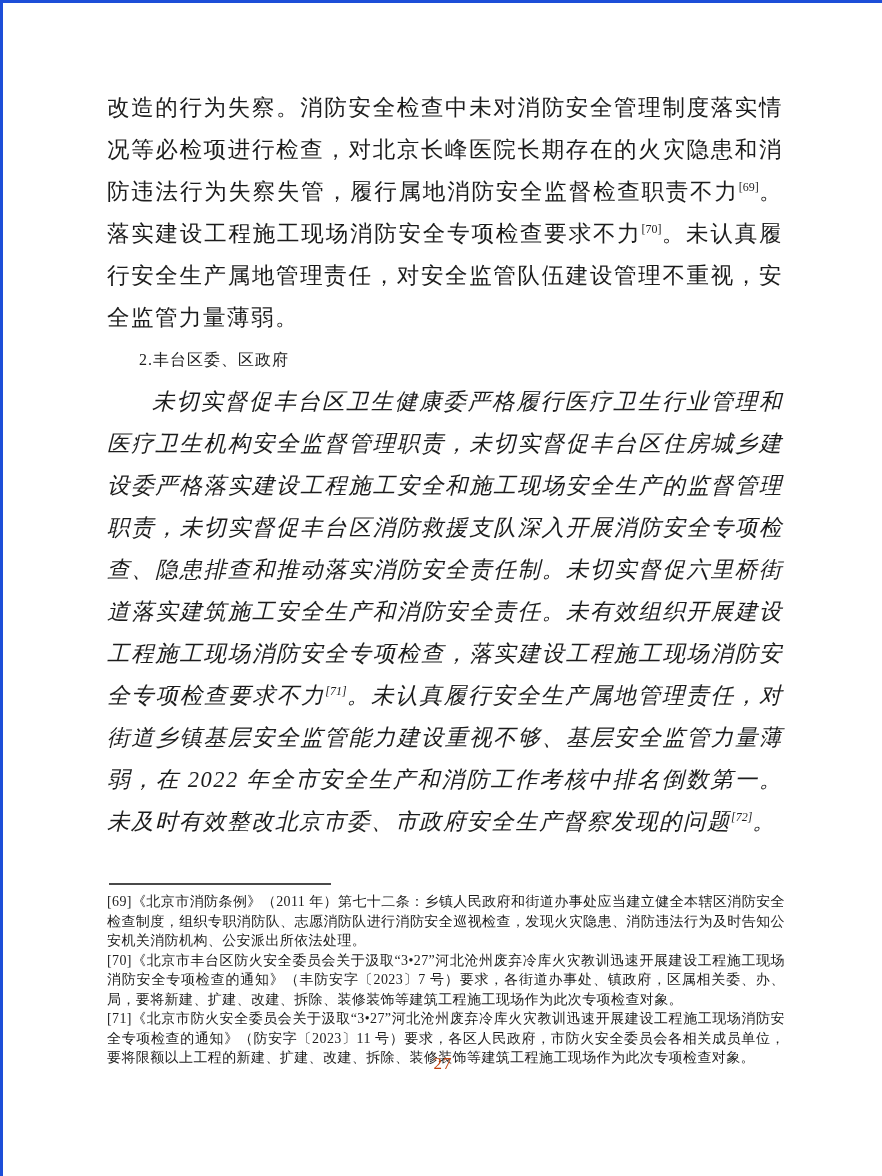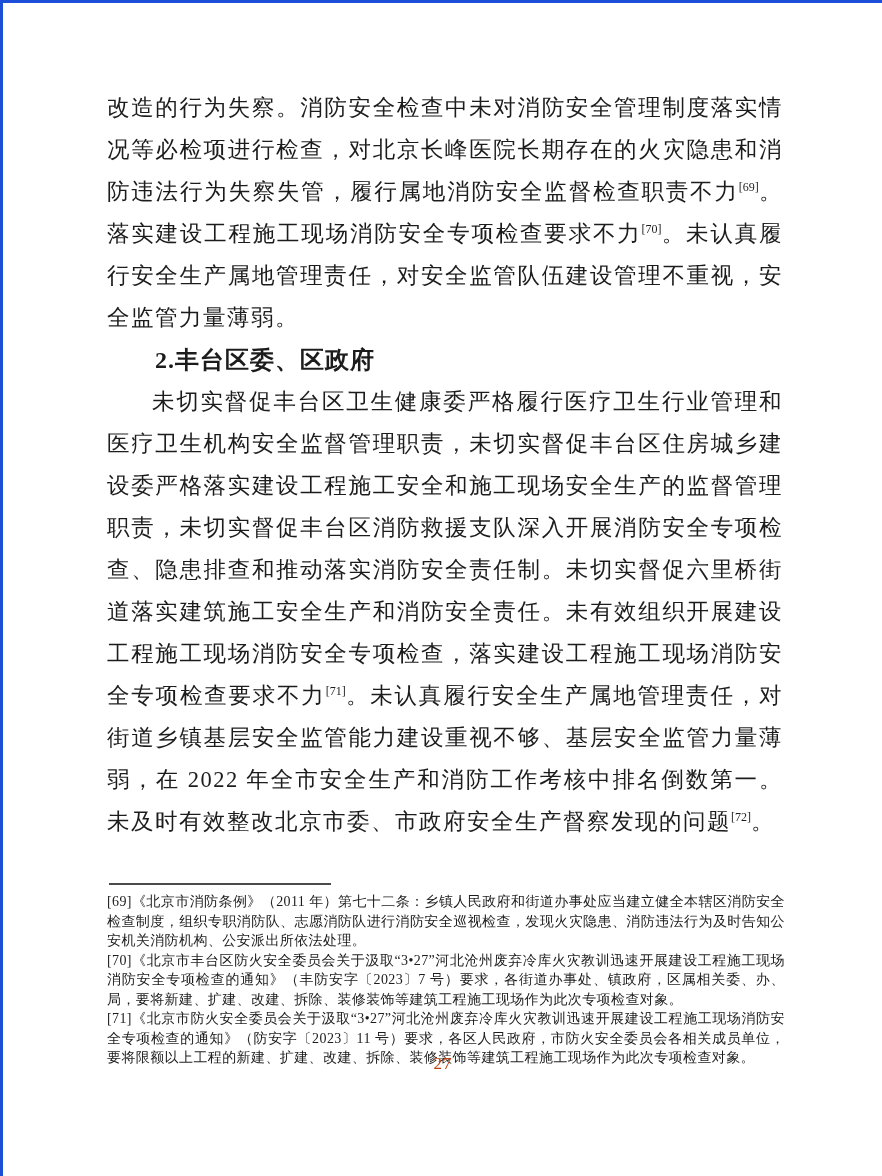--- a/index.html
+++ b/index.html
@@ -23,26 +23,26 @@
     top: 84px;
     left: 104px;
     width: 676px;
     font-size: 22.5px;
     line-height: 42px;
     letter-spacing: 1.5px;
     text-align: justify;
     text-justify: inter-ideograph;
   }
   .para { margin: 0; }
-  .para.indent { text-indent: 2em; }
+  .para.indent { text-indent: 2em; font-style: italic; }
   .heading {
     margin: 0;
-    font-weight: bold;
+    font-weight: normal;
     text-indent: 2em;
-    font-size: 24px;
+    font-size: 16px;
     line-height: 42px;
     letter-spacing: 1px;
   }
   sup.fn-ref {
     font-size: 12px;
     letter-spacing: 0;
     line-height: 0;
     vertical-align: super;
   }
   .footnotes {

